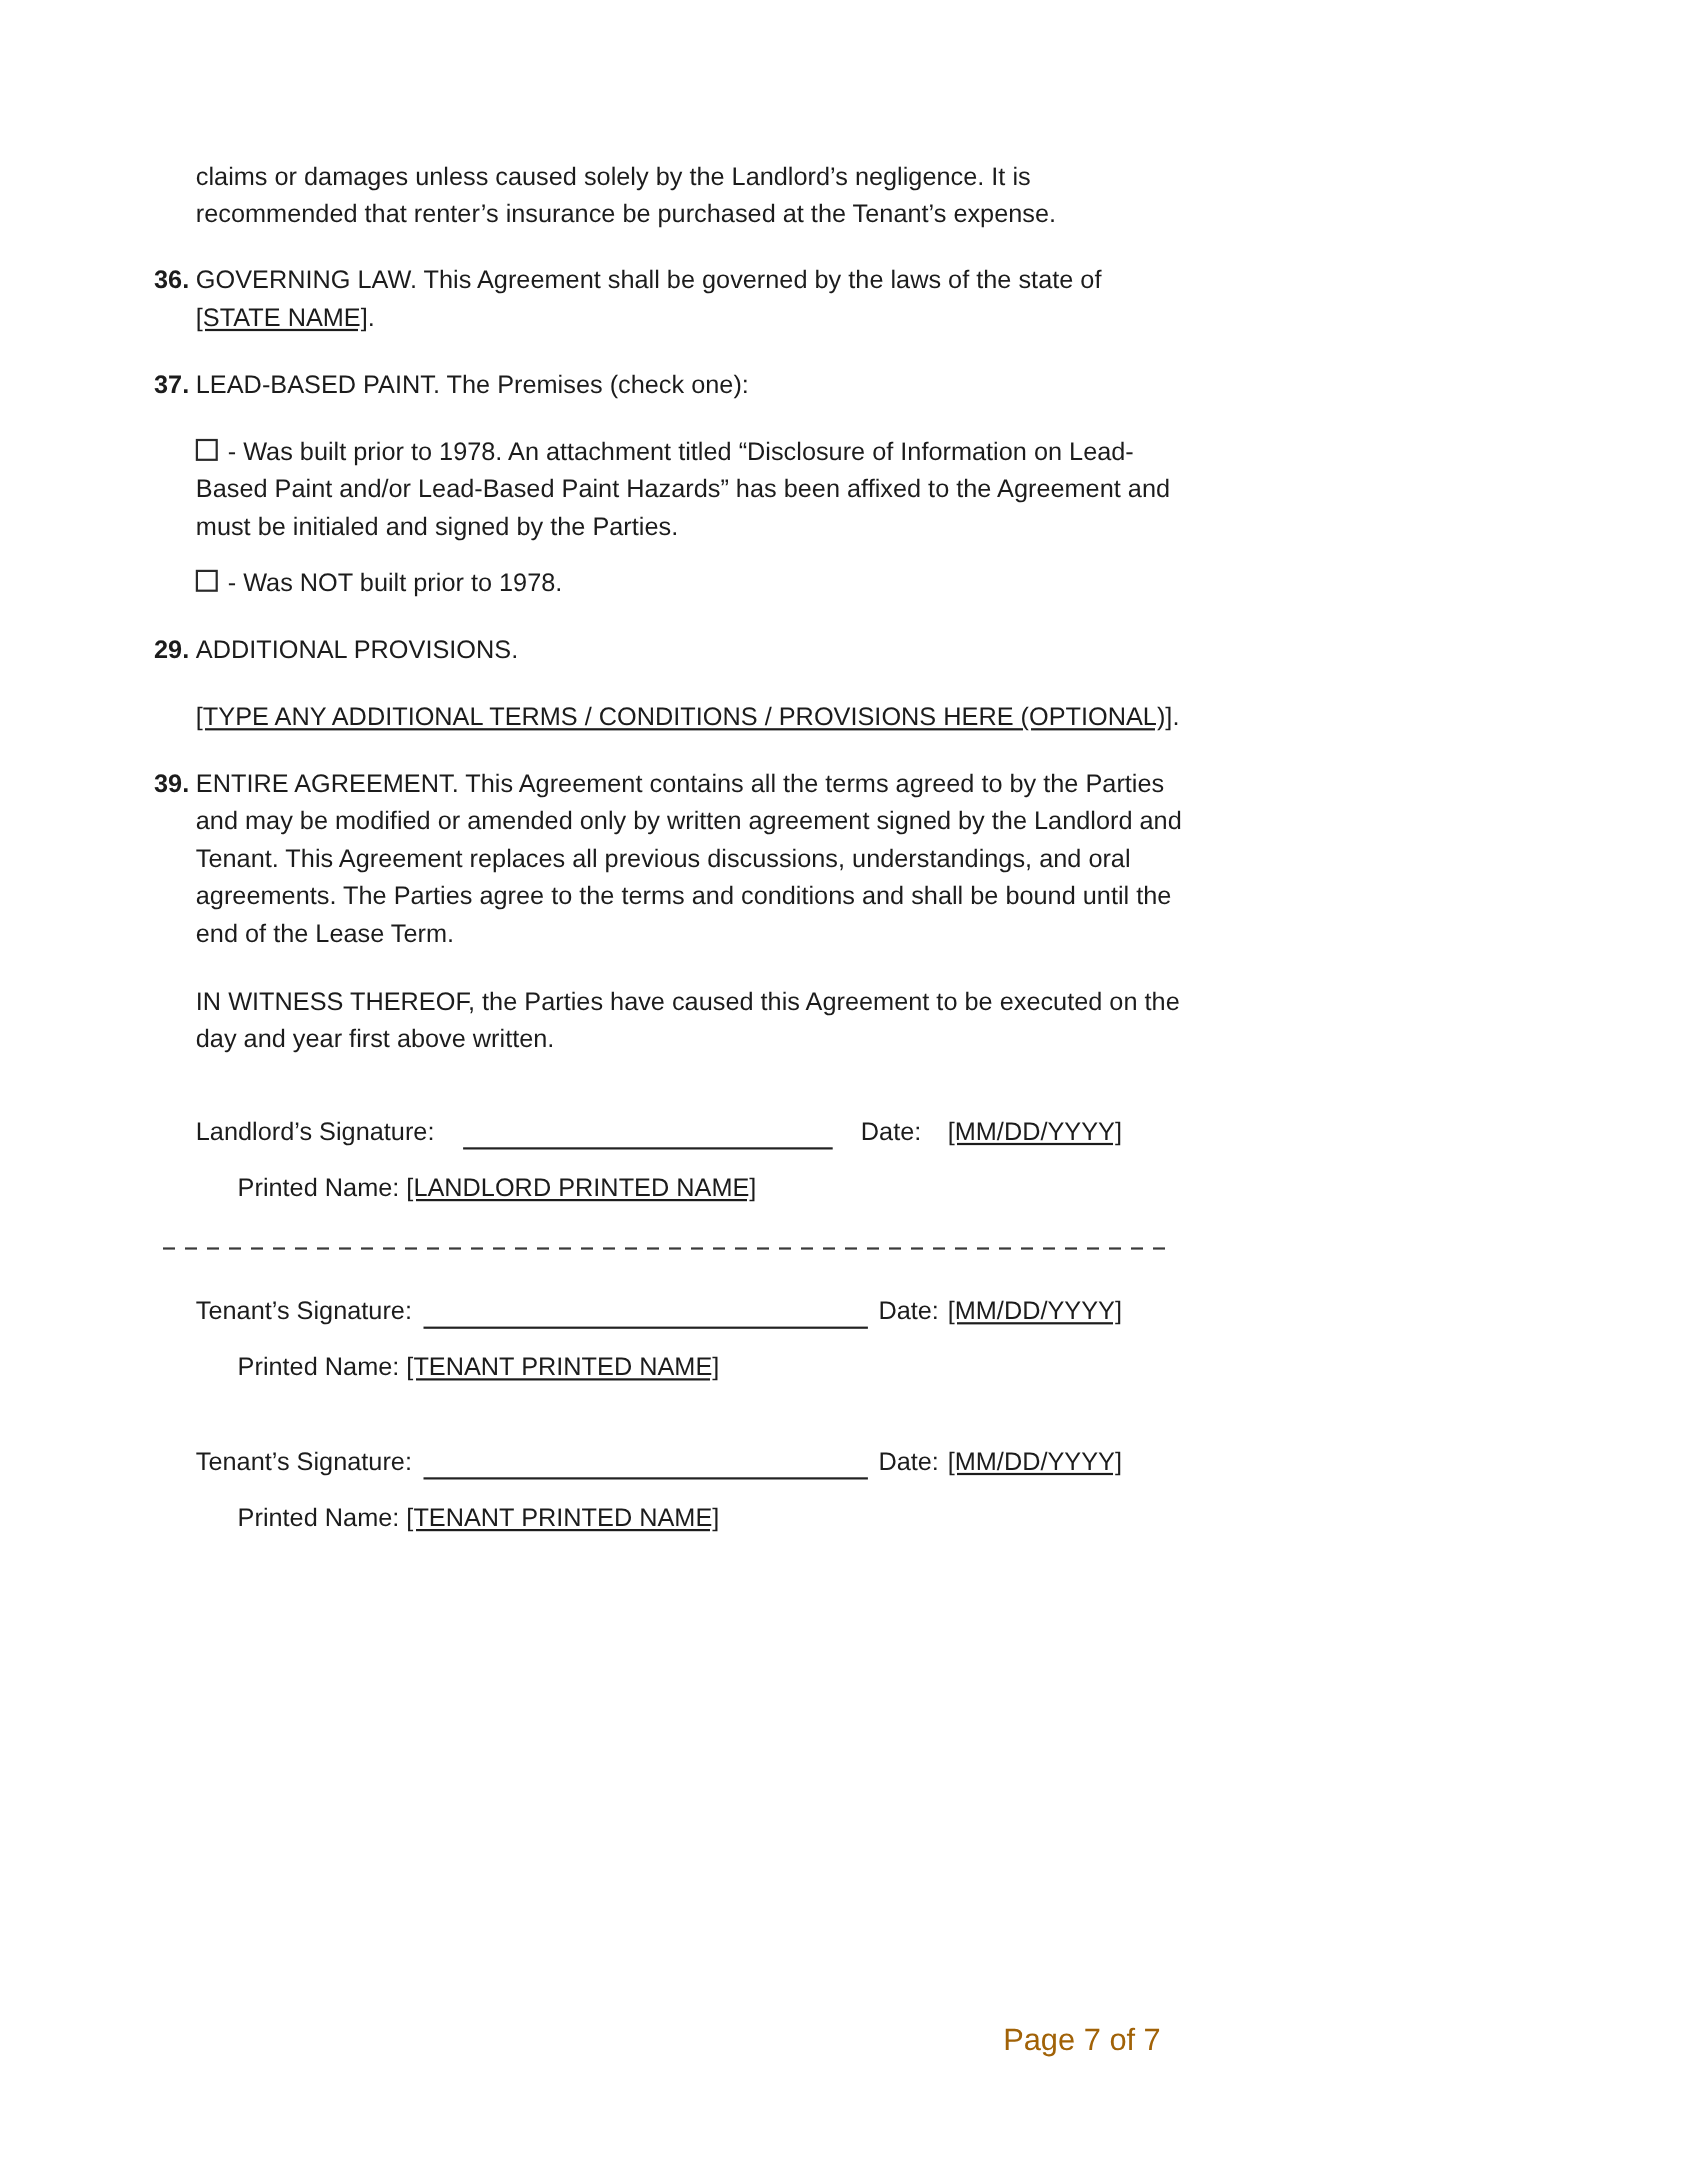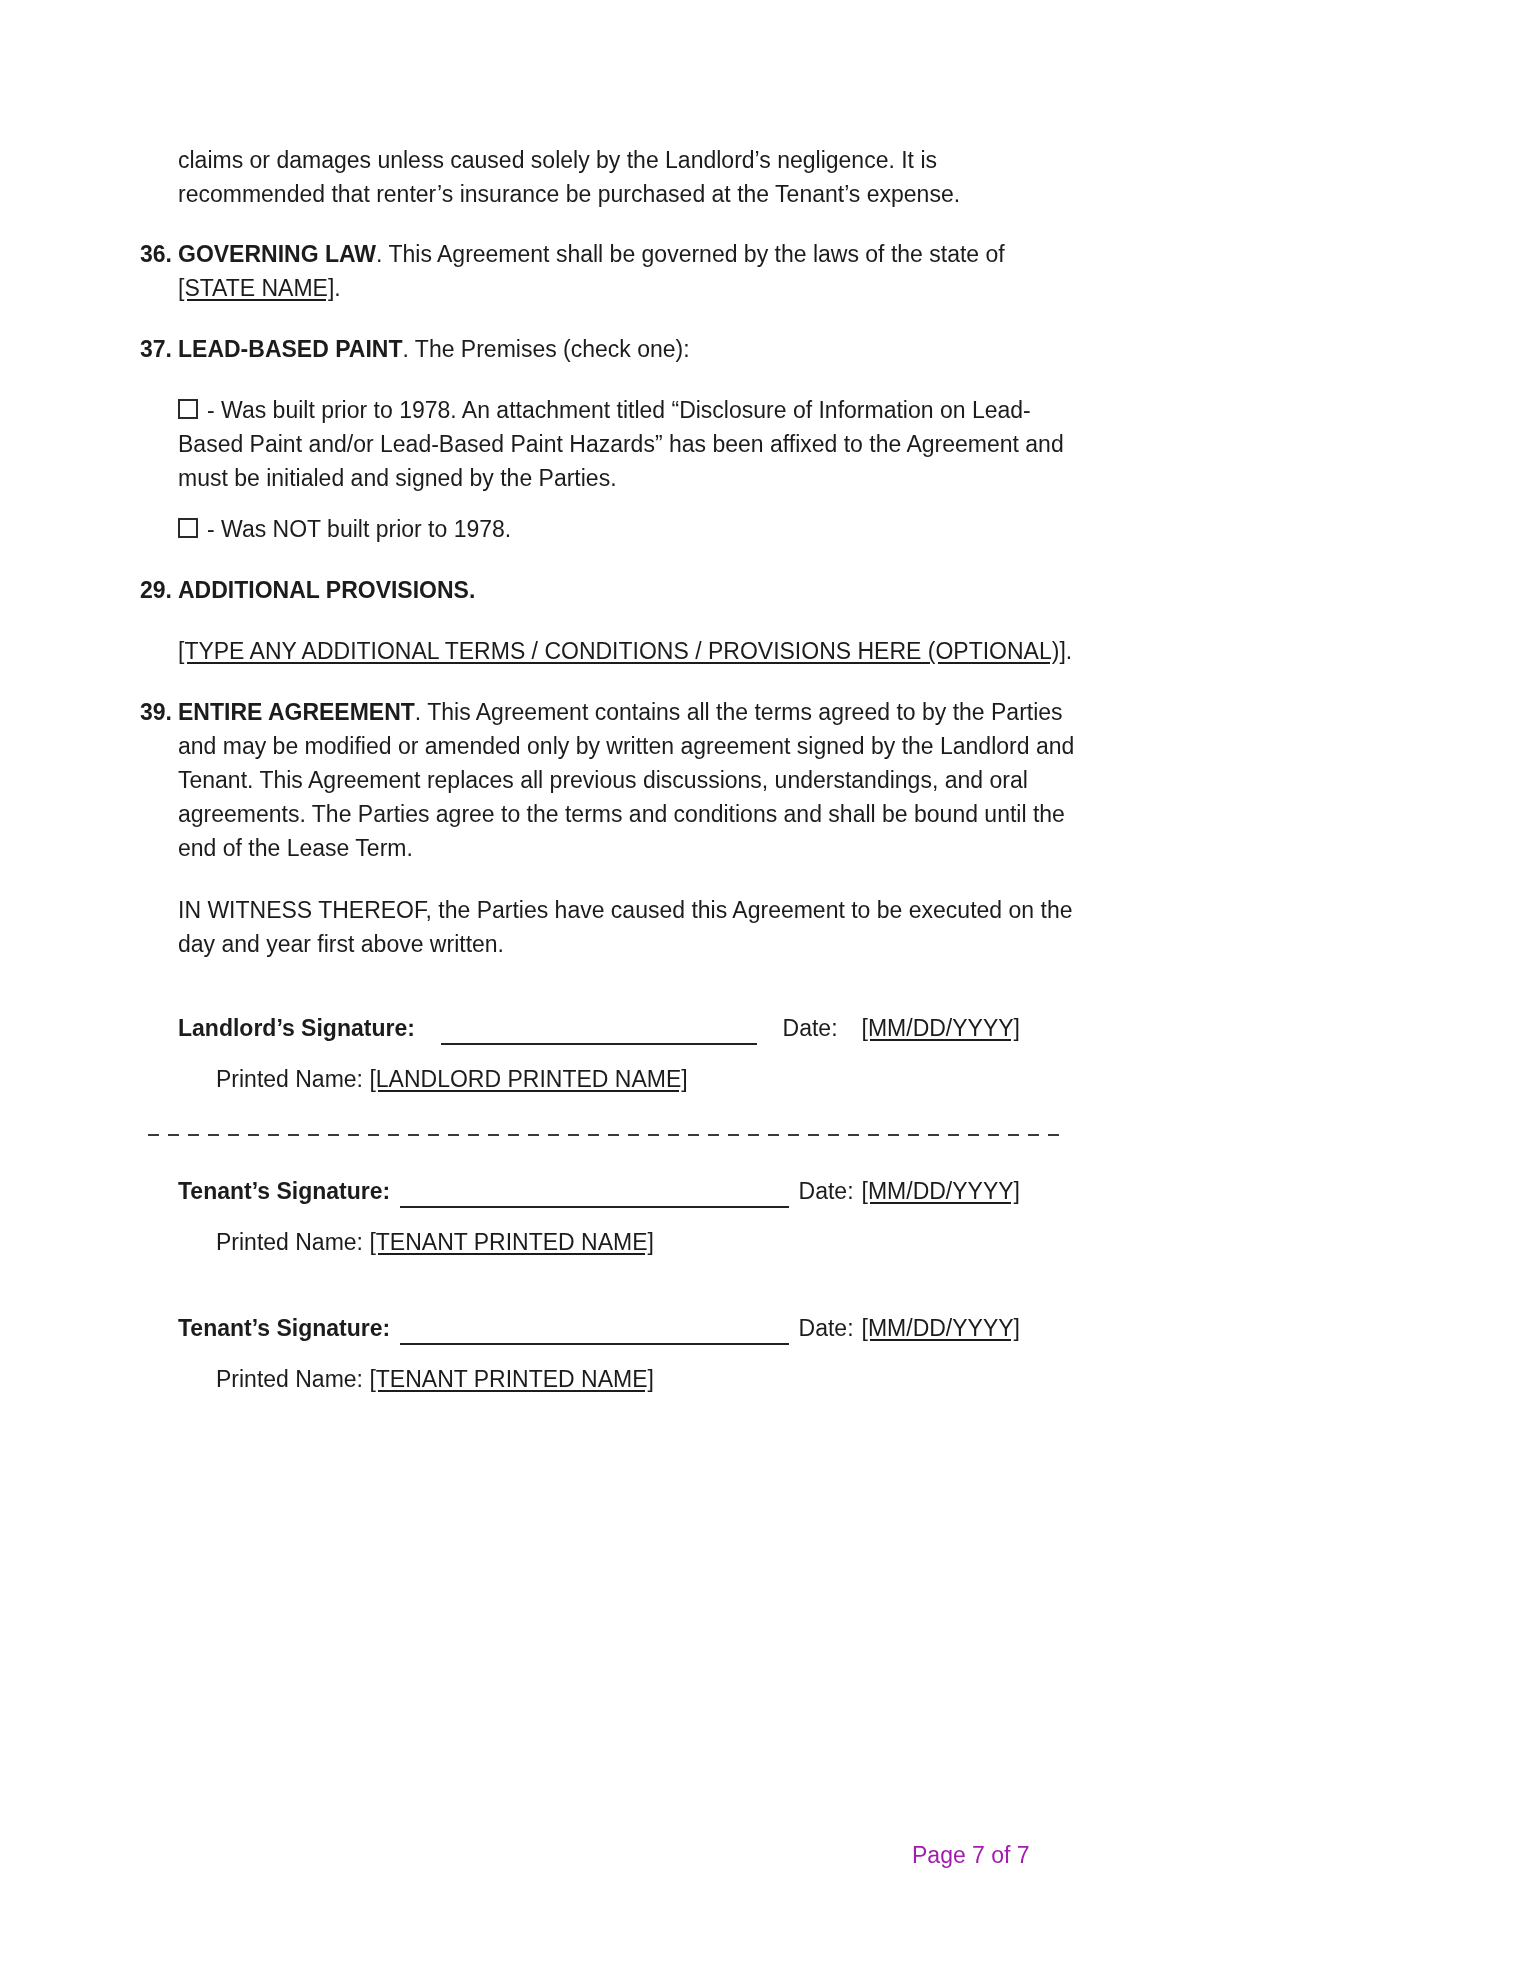--- a/index.html
+++ b/index.html
@@ -14,21 +14,21 @@
     color: #1c1c1c;
     overflow: hidden;
   }
   .content {
     position: absolute;
     left: 140px;
     top: 143px;
     width: 940px;
   }
   p { margin: 0; }
-  .bold { font-weight: 700; }
+  .bold { font-weight: 400; }
   .u { text-decoration: underline; text-underline-offset: 3px; }
   
   .section { padding-left: 38px; }
   .section .num {
     display: inline-block;
     width: 38px;
     margin-left: -38px;
     font-weight: 700;
   }
   .indent { padding-left: 38px; }
@@ -63,22 +63,22 @@
   .dashed {
     margin-left: 8px;
     width: 920px;
     height: 2px;
     background: repeating-linear-gradient(to right, #3a3a3a 0 11px, transparent 11px 20px);
   }
   .footer {
     position: absolute;
     left: 912px;
     top: 1838px;
-    font-size: 23px;
-    color: #a21caf;
+    font-size: 28px;
+    color: #a16207;
   }
   
   .mt26 { margin-top: 26px; }
   .mt27 { margin-top: 27px; }
   .mt17 { margin-top: 17px; }
   .mt28 { margin-top: 28px; }
   .mt50 { margin-top: 50px; gap: 16px; }
   .mt38 { margin-top: 38px; }
   .mt52 { margin-top: 52px; }
 </style>

